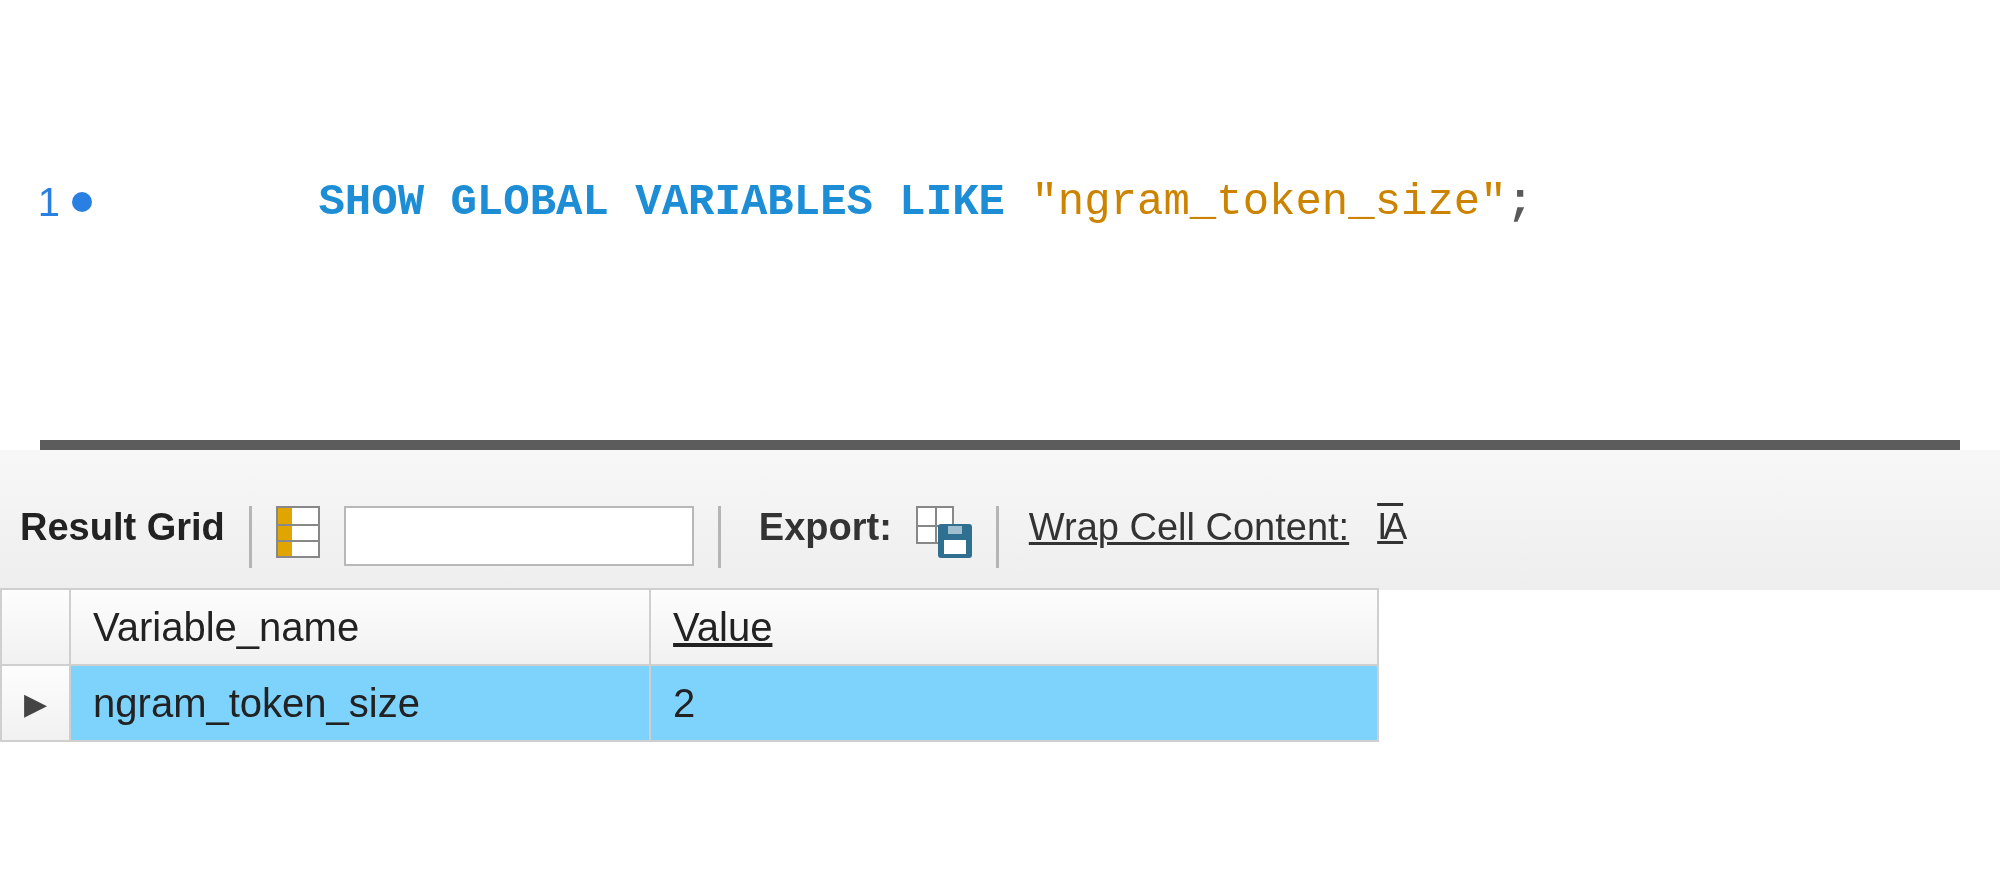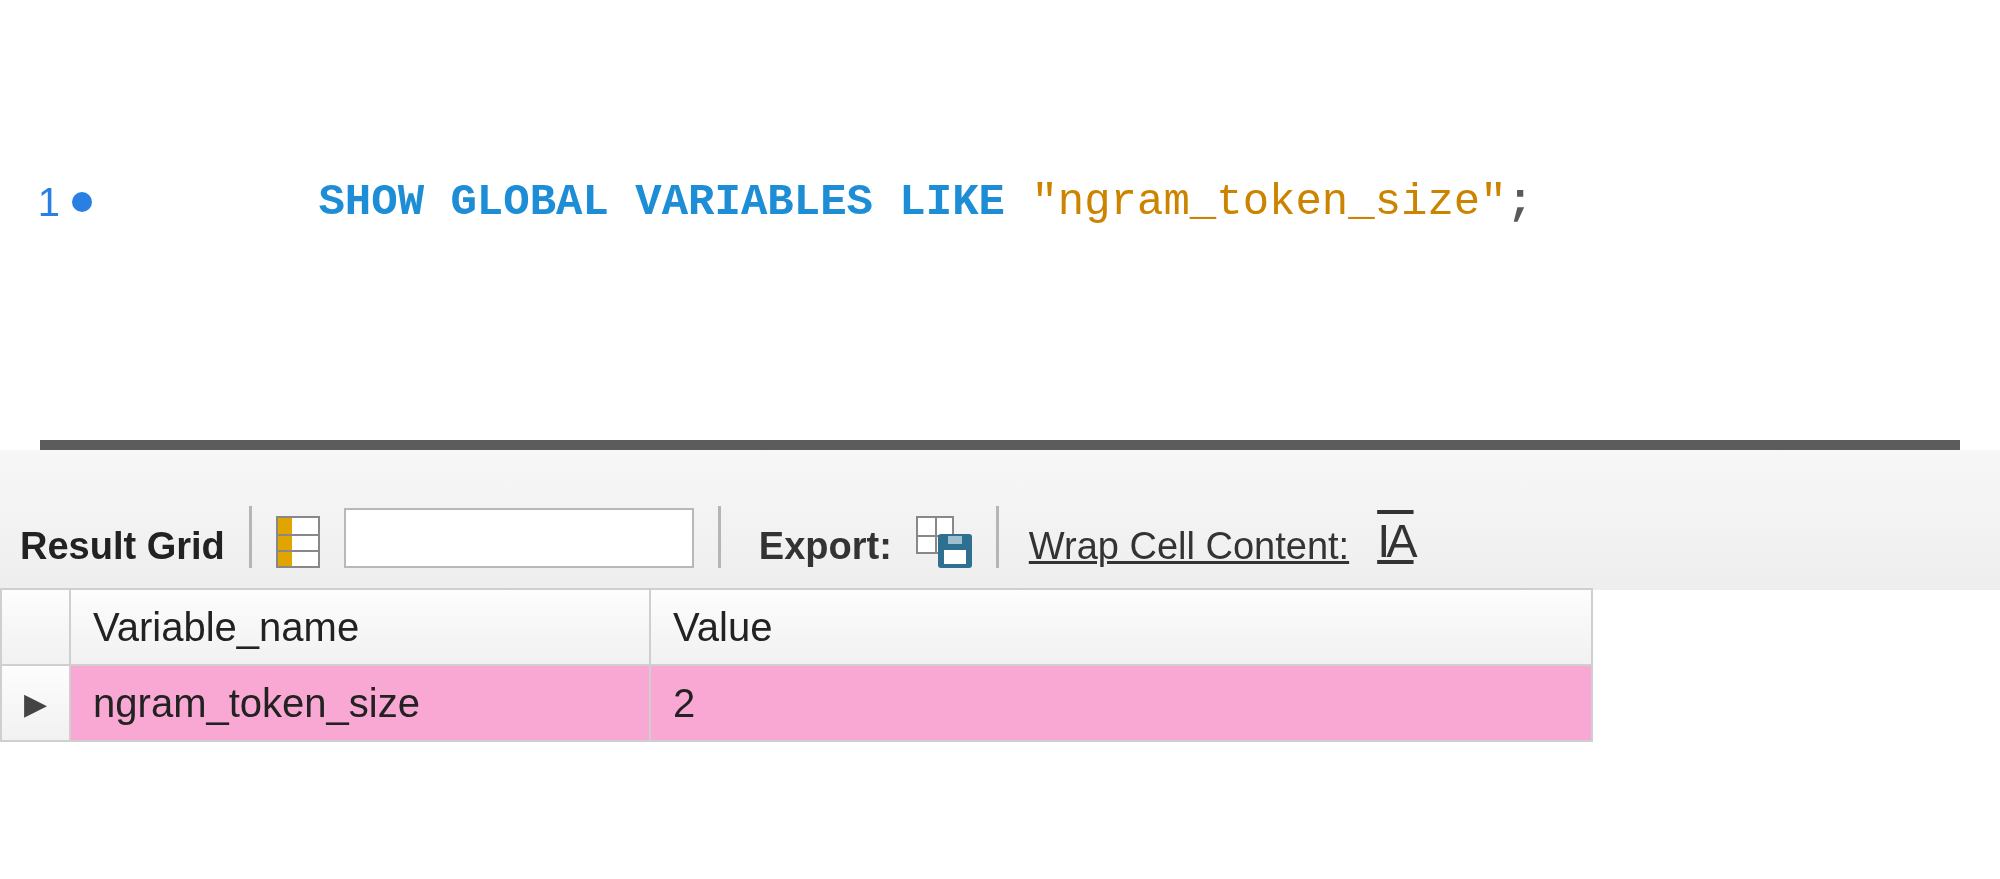--- a/index.html
+++ b/index.html
@@ -54,21 +54,21 @@
       height: 10px;
       background: #5c5c5c;
       margin: 0 40px;
     }
 
     
     .result-pane {
       background: linear-gradient(#f7f7f7, #eeeeee);
       padding: 56px 12px 22px 20px;
       display: flex;
-      align-items: flex-end;
+      align-items: flex-start;
       gap: 24px;
       font-size: 38px;
       color: #333333;
     }
     .rg-label { font-weight: 700; color: #222222; }
     .vbar {
       width: 3px;
       height: 62px;
       background: #b5b5b5;
     }
@@ -137,55 +137,55 @@
       content: "";
       position: absolute;
       left: 10px; top: 2px;
       width: 14px; height: 8px;
       background: #9fbfd0;
     }
 
     .wrap-label { margin-left: 6px; text-decoration: underline; }
     .wrap-icon {
       font-family: "Segoe UI", sans-serif;
-      font-size: 47px;
+      font-size: 36px;
       color: #333333;
       text-decoration: overline underline;
       letter-spacing: -4px;
       padding: 0 4px;
     }
 
     
     .grid {
       border-collapse: collapse;
       font-size: 40px;
       color: #222222;
       margin-top: -2px;
     }
     .grid th, .grid td {
       border: 2px solid #cfcfcf;
       text-align: left;
       font-weight: 400;
-      background: #f9a8d4;
+      background: #7dd3fc;
       height: 76px;
       padding: 8px 22px;
     }
     .grid thead th {
       background: linear-gradient(#fdfdfd,#f1f1f1);
     }
     .row-selector {
       width: 62px;
       text-align: center;
       background: linear-gradient(#fdfdfd,#f1f1f1) !important;
       font-size: 30px;
       color: #444444;
     }
     .grid thead .row-selector { background: linear-gradient(#fdfdfd,#f1f1f1) !important; }
     .col-var { width: 580px; }
-    .col-val { width: 942px; }
+    .col-val { width: 728px; text-decoration: underline; }
   </style>
 </head>
 <body>
 
 <div class="editor">
   <div class="line">
     <span class="gutter">
       <span>1</span>
       <span class="exec-marker"></span>
     </span>

